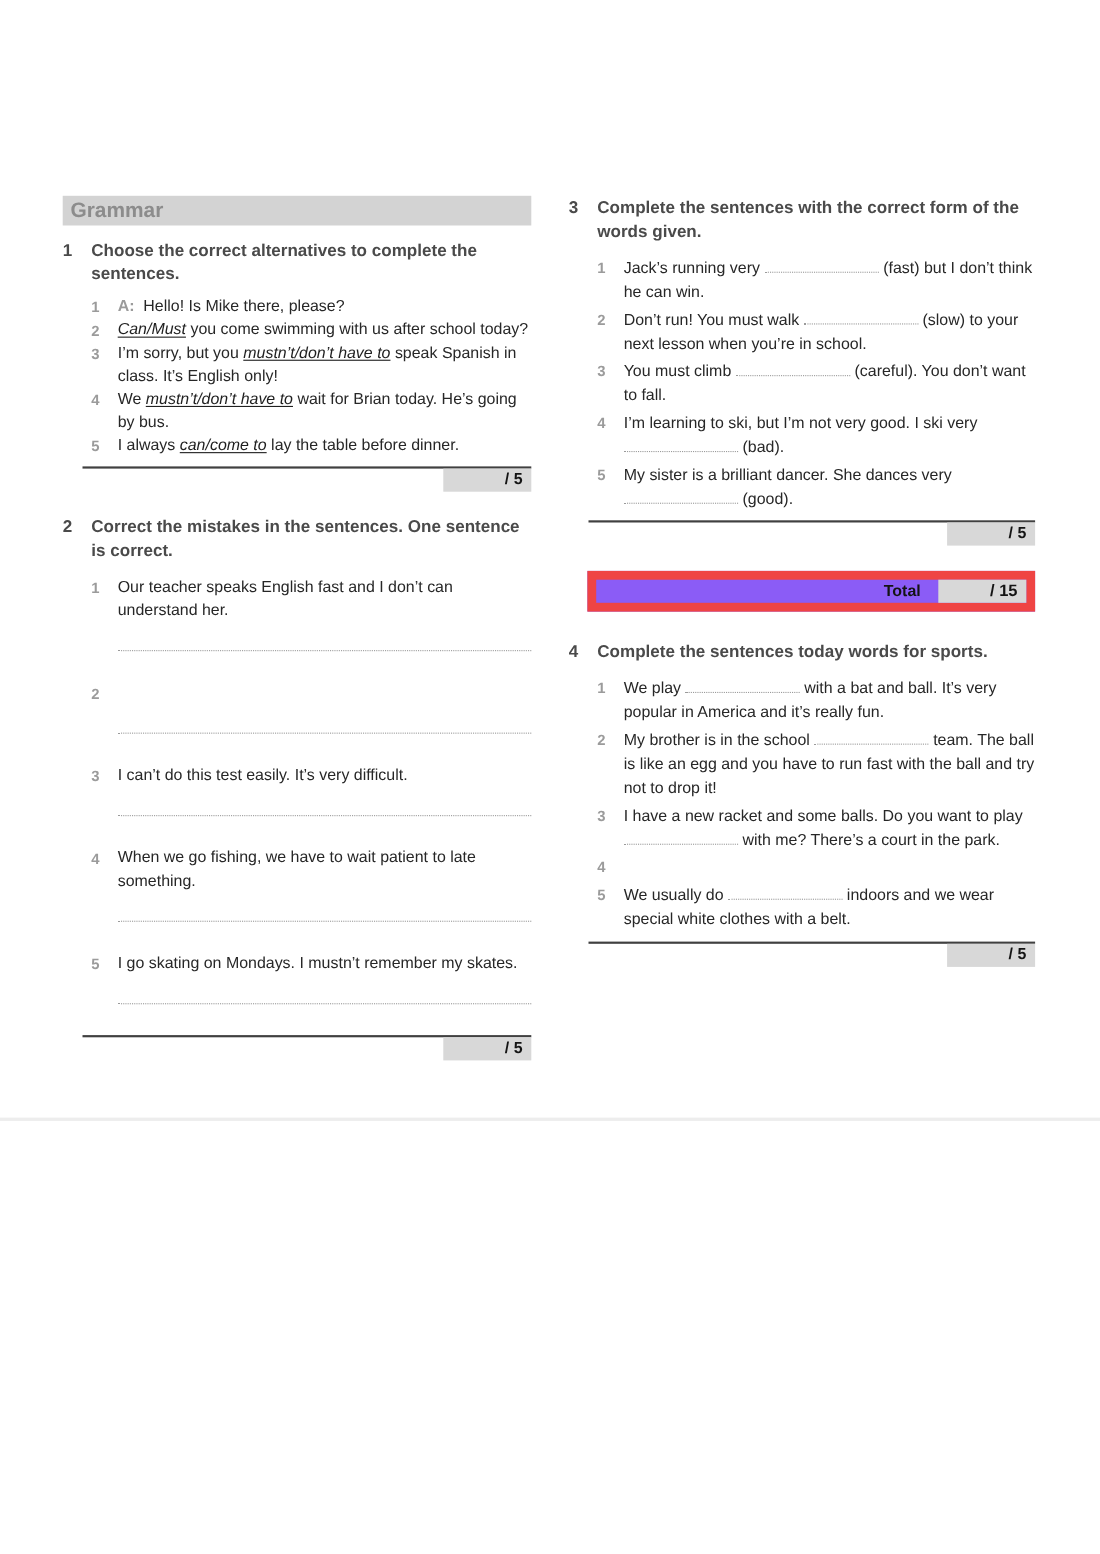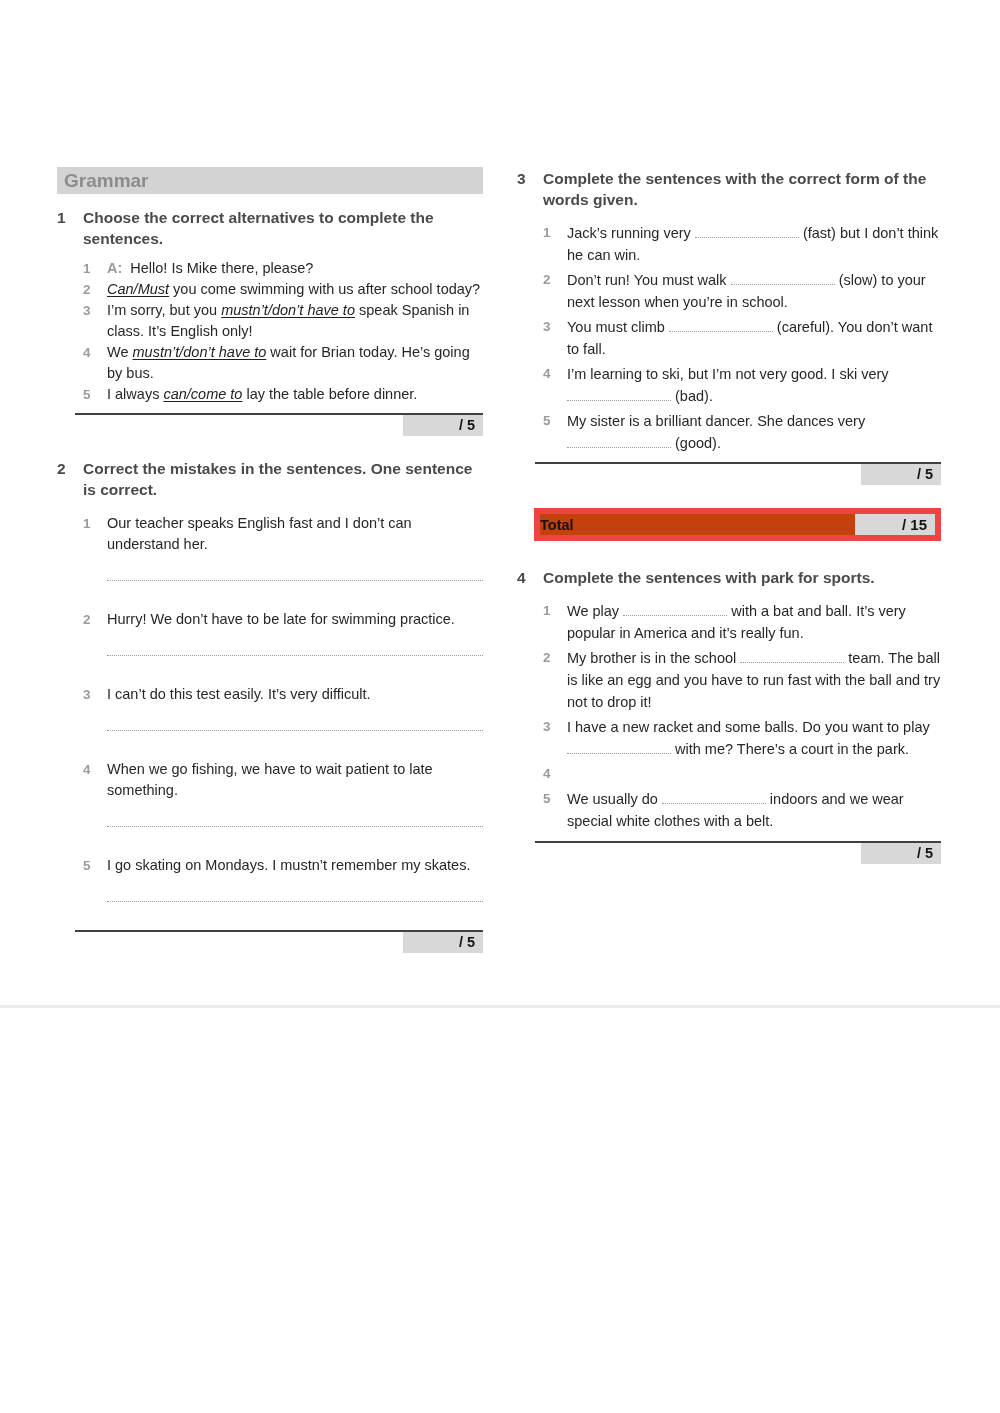--- a/index.html
+++ b/index.html
@@ -1,17 +1,17 @@
 <!DOCTYPE html>
 <html><head>
 <meta charset="utf-8">
 <style>
   html,body { margin:0; padding:0; background:#ffffff; }
   .page { position:relative; width:1000px; height:1008px; background:#ffffff; overflow:hidden;
-          font-family:"Liberation Sans", sans-serif; }
+          font-family:"Liberation Sans", sans-serif;margin-top:11px; }
 
   .col { position:absolute; }
   #col-left  { left:57px;  top:167px; width:426px; }
   #col-right { left:517px; top:168px; width:424px; }
 
   .section-bar { height:27px; background:#d3d3d3; color:#8c8c8c; font-size:19px; font-weight:bold;
                  line-height:27px; padding-left:7px; box-sizing:border-box; }
 
   .ex-head { display:flex; color:#4a4a4a; font-weight:bold; font-size:15.5px; line-height:21px; margin-top:13px; }
   .ex-head.first { margin-top:0; }
@@ -34,22 +34,22 @@
   .items2 { margin-top:13px; }
   .item2 { margin-bottom:28px; }
   .answer-line { margin:24px 0 0 50px; border-bottom:1.5px dotted #9a9a9a; height:1px; }
 
   .score-row { margin-left:18px; border-top:2px solid #404040; display:flex; justify-content:flex-end; }
   .score-row.mt8 { margin-top:8px; }
   .score-row.mt9 { margin-top:9px; }
   .score-box { width:72px; background:#d8d8d8; text-align:right; padding:2px 8px 3px 0;
                font-weight:bold; font-size:14.5px; color:#141414; }
 
-  .total-row { margin-left:17px; margin-top:23px; border:6px solid #ef4444; height:21px;
-               display:flex; justify-content:space-between; align-items:center; background:#c2410c; }
+  .total-row { margin-left:17px; margin-top:23px; border:8px solid #ef4444; height:21px;
+               display:flex; justify-content:flex-end; align-items:center; background:#8b5cf6; }
   .total-label { font-weight:bold; font-size:14.5px; color:#141414; margin-right:16px; }
   .total-box { width:72px; align-self:stretch; background:#d8d8d8; display:flex; align-items:center;
                justify-content:flex-end; padding-right:8px; font-weight:bold; font-size:15px; color:#141414; }
 
   .vocab-bar { margin-top:50px; }
 
   .page-num { position:absolute; top:1348px; right:60px; font-size:13.5px; color:#333333; }
 
   .logo { position:absolute; top:1372px; left:698px; display:flex; align-items:center; gap:3px; }
   .tiles { display:grid; grid-template-columns:repeat(2,13px); grid-auto-rows:13px; gap:1px; }
@@ -122,21 +122,20 @@
           <div class="row">
             <span class="num">1</span>
             <span class="content">Our teacher speaks English fast and I don’t can understand her.</span>
           </div>
           <div class="answer-line"></div>
         </div>
 
         <div class="item2">
           <div class="row">
             <span class="num">2</span>
-            <span class="content">Hurry! We don’t have to be late for swimming practice.</span>
           </div>
           <div class="answer-line"></div>
         </div>
 
         <div class="item2">
           <div class="row">
             <span class="num">3</span>
             <span class="content">I can’t do this test easily. It’s very difficult.</span>
           </div>
           <div class="answer-line"></div>
@@ -205,21 +204,21 @@
     </div>
 
     <div class="total-row">
       <span class="total-label">Total</span>
       <span class="total-box">/ 15</span>
     </div>
 
 
     <div class="ex-head mt26">
       <span class="exnum">4</span>
-      <span>Complete the sentences with park for sports.</span>
+      <span>Complete the sentences today words for sports.</span>
     </div>
 
     <div class="rows rows-wide mt12">
 
         <div class="row">
           <span class="num">1</span>
           <span class="content">We play <span class="blank"></span> with a bat and ball. It’s very popular in America and it’s really fun.</span>
         </div>
 
         <div class="row">

